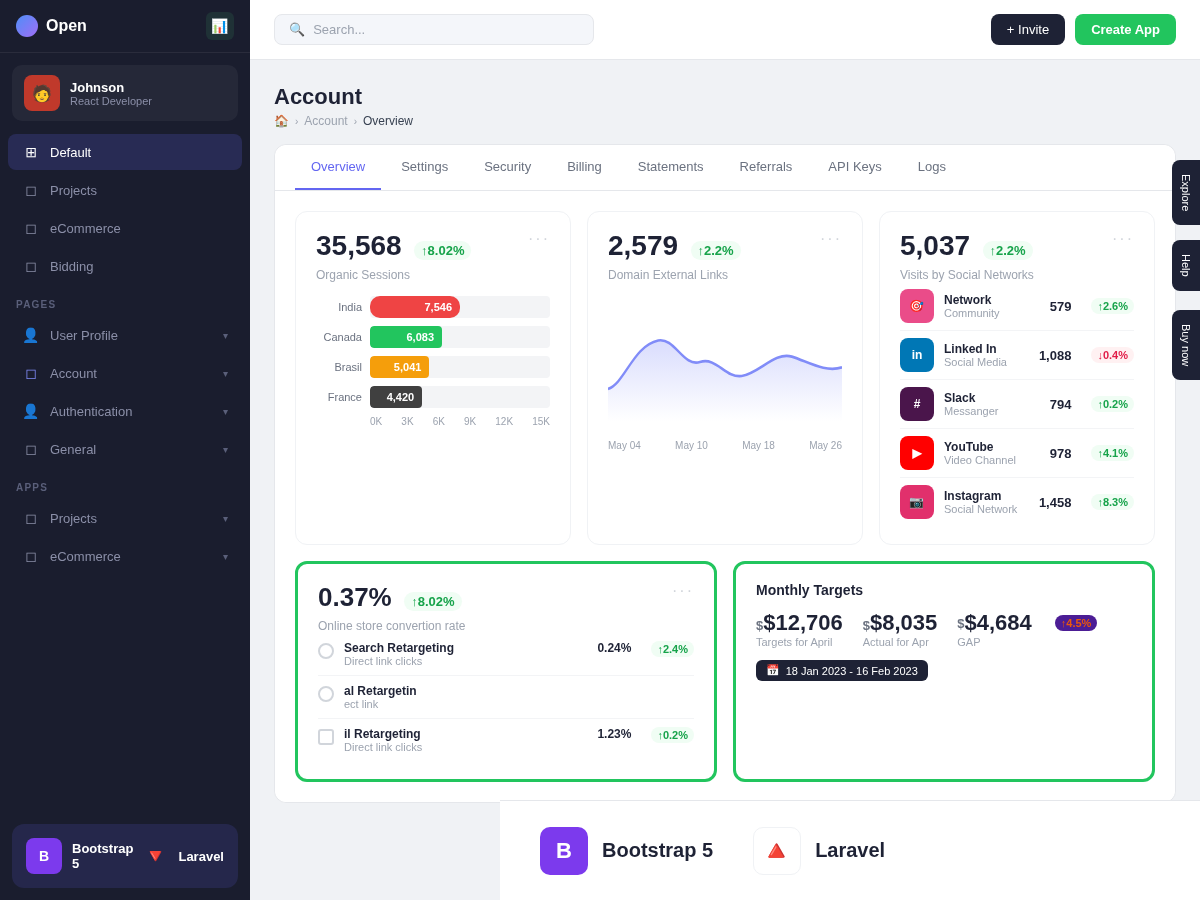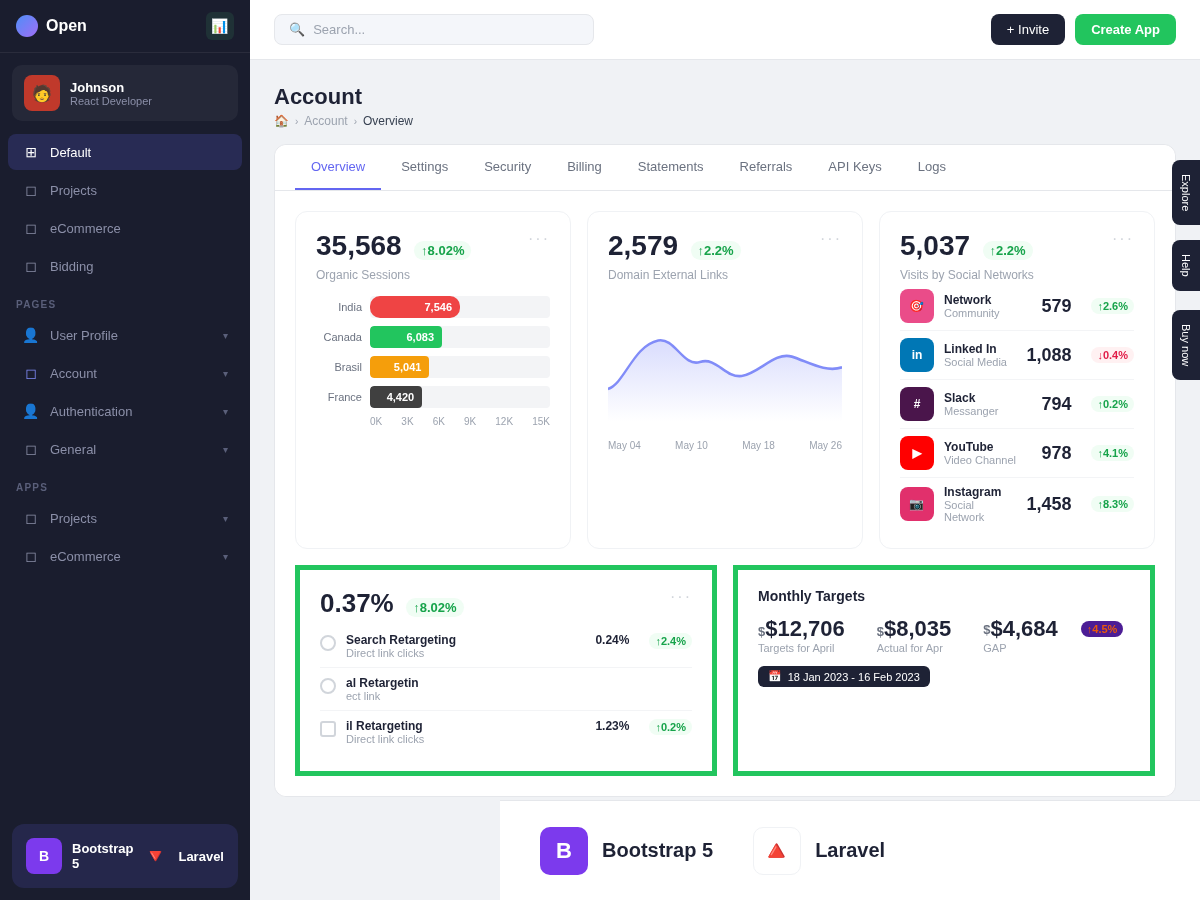--- a/index.html
+++ b/index.html
@@ -77,39 +77,39 @@
     .line-chart-area { margin-top: 10px; position: relative; height: 140px; }
     .line-chart-area svg { width: 100%; height: 100%; }
 
     
     .social-item { display: flex; align-items: center; gap: 10px; padding: 7px 0; border-bottom: 1px solid #f3f4f6; }
     .social-item:last-child { border-bottom: none; }
     .social-icon { width: 34px; height: 34px; border-radius: 8px; display: flex; align-items: center; justify-content: center; font-size: 14px; flex-shrink: 0; }
     .social-info { flex: 1; }
     .social-name { font-size: 12px; font-weight: 600; color: #1e2235; }
     .social-type { font-size: 11px; color: #9ca3af; }
-    .social-count { font-size: 18px; font-weight: 700; color: #1e2235; margin-left: auto; margin-right: 10px; }
+    .social-count { font-size: 13px; font-weight: 700; color: #1e2235; margin-left: auto; margin-right: 10px; }
     .social-badge { font-size: 11px; font-weight: 600; padding: 2px 6px; border-radius: 12px; }
     .badge-up { background: #f0fdf4; color: #16a34a; }
     .badge-down { background: #fff1f2; color: #e11d48; }
 
     
-    .bottom-card { background: #fff; border: 5px solid #22c55e; border-radius: 0; padding: 18px 20px; }
+    .bottom-card { background: #fff; border: 3px solid #22c55e; border-radius: 12px; padding: 18px 20px; }
     .conversion-pct { font-size: 26px; font-weight: 700; color: #1e2235; }
     .retargeting-item { display: flex; align-items: flex-start; gap: 10px; padding: 8px 0; border-bottom: 1px solid #f3f4f6; }
     .retargeting-item:last-child { border-bottom: none; }
     .radio-dot { width: 16px; height: 16px; border: 2px solid #d1d5db; border-radius: 50%; flex-shrink: 0; margin-top: 2px; }
     .email-dot { width: 16px; height: 16px; border: 2px solid #d1d5db; border-radius: 3px; flex-shrink: 0; margin-top: 2px; }
     .rt-label { font-size: 12px; font-weight: 600; color: #1e2235; }
     .rt-sub { font-size: 11px; color: #9ca3af; }
     .rt-pct { font-size: 12px; font-weight: 700; color: #1e2235; margin-left: auto; margin-right: 10px; }
 
     
     .monthly-title { font-size: 14px; font-weight: 700; color: #1e2235; margin-bottom: 12px; }
-    .targets-row { display: flex; gap: 32px; margin-bottom: 12px; }
+    .targets-row { display: flex; gap: 20px; margin-bottom: 12px; }
     .target-item .t-label { font-size: 11px; color: #9ca3af; }
     .target-item .t-val { font-size: 22px; font-weight: 700; color: #1e2235; }
     .target-item .t-prefix { font-size: 13px; font-weight: 600; color: #6b7280; }
     .target-item .gap-val { font-size: 22px; font-weight: 700; color: #1e2235; }
     .gap-badge { background: #4c1d95; color: #ea580c; font-size: 11px; font-weight: 600; padding: 2px 6px; border-radius: 12px; margin-left: 23px; }
     .date-badge { background: #1e2235; color: #fff; font-size: 11px; padding: 4px 10px; border-radius: 6px; display: inline-flex; align-items: center; gap: 6px; }
 
     
     .right-explore { position: absolute; right: 0; top: 160px; background: #1e2235; color: #fff; writing-mode: vertical-rl; padding: 14px 8px; font-size: 11px; font-weight: 500; cursor: pointer; border-radius: 8px 0 0 8px; z-index: 10; }
     .right-help { position: absolute; right: 0; top: 240px; background: #1e2235; color: #fff; writing-mode: vertical-rl; padding: 14px 8px; font-size: 11px; font-weight: 500; cursor: pointer; border-radius: 8px 0 0 8px; z-index: 10; }
@@ -397,20 +397,21 @@
         <div class="cards-row-2">
 
           <div class="bottom-card">
             <div class="stat-top">
               <div>
                 <span class="conversion-pct">0.37%</span>
                 <span class="stat-badge">↑8.02%</span>
               </div>
               <span class="stat-dots">···</span>
             </div>
+            <div class="stat-label">Online store convertion rate</div>
             <div id="retargeting-container">
                 <div class="retargeting-item">
       <div class="radio-dot"></div>
       <div>
         <div class="rt-label">Search Retargeting</div>
         <div class="rt-sub">Direct link clicks</div>
       </div>
       <span class="rt-pct">0.24%</span>
       <span class="social-badge badge-up">↑2.4%</span>
     </div>

